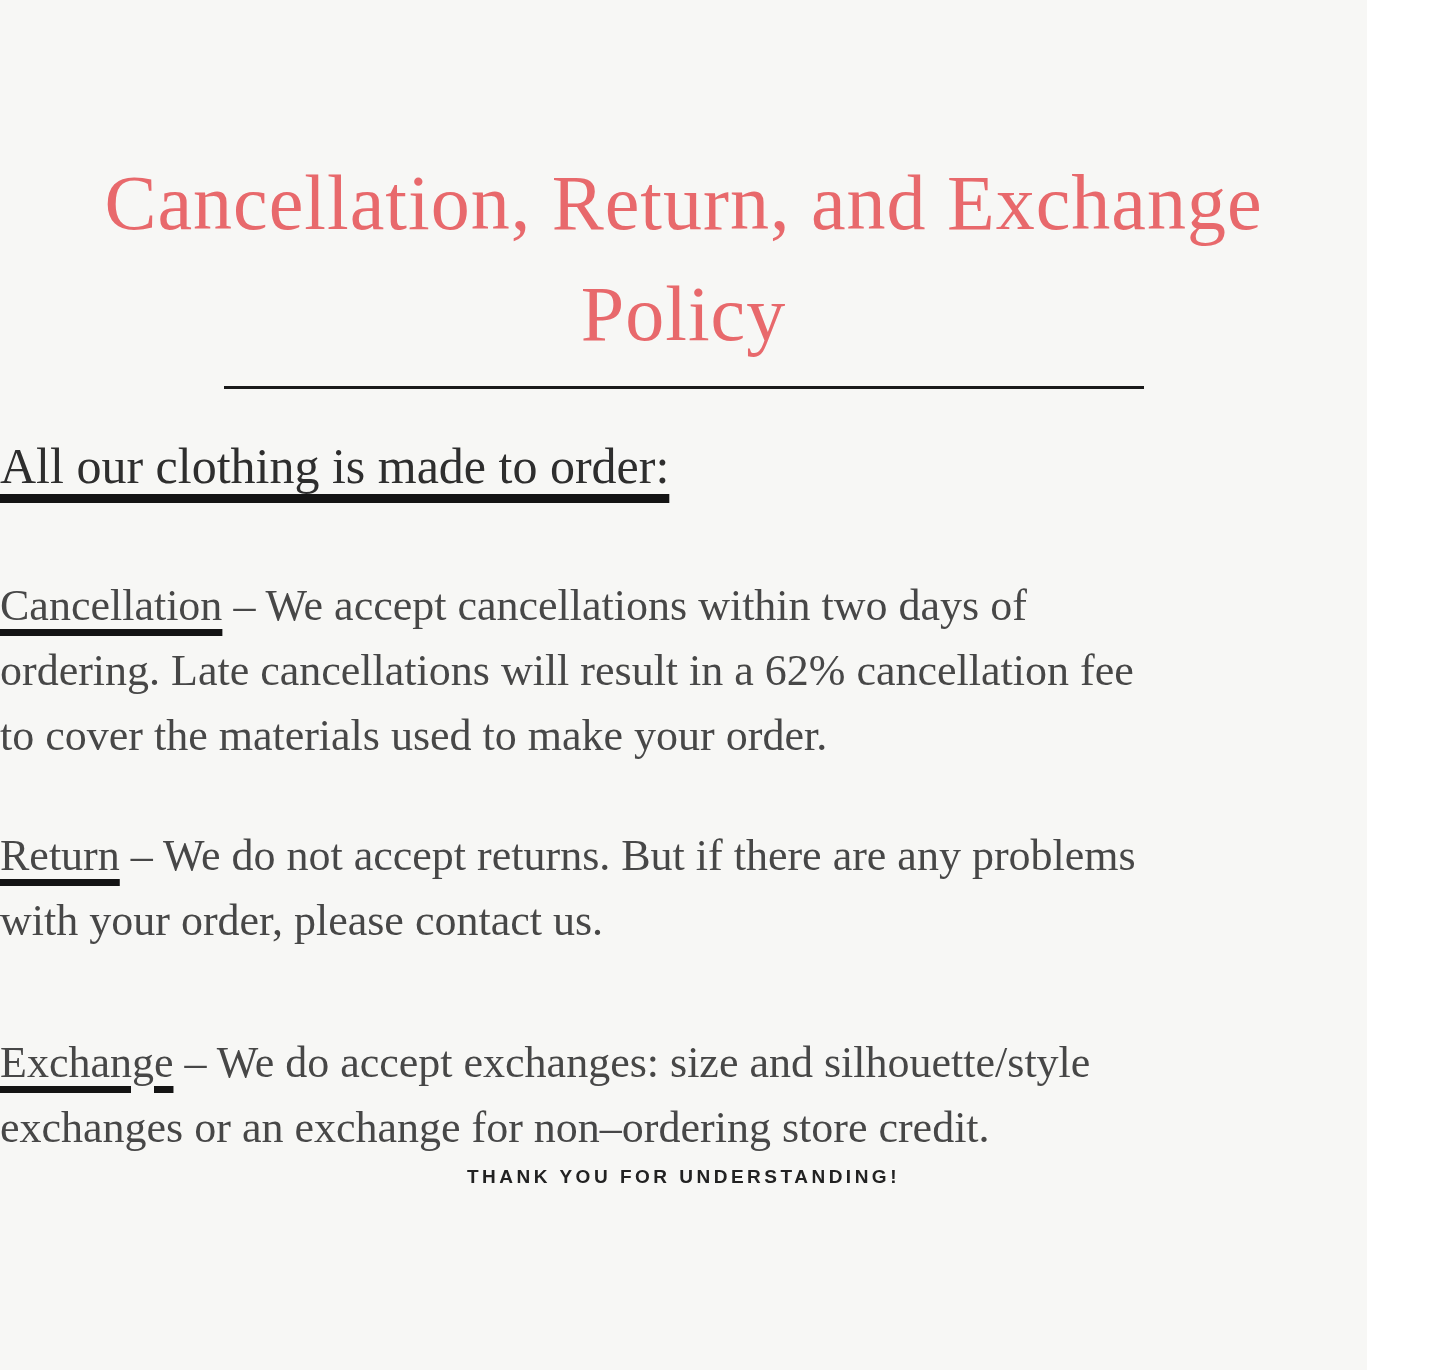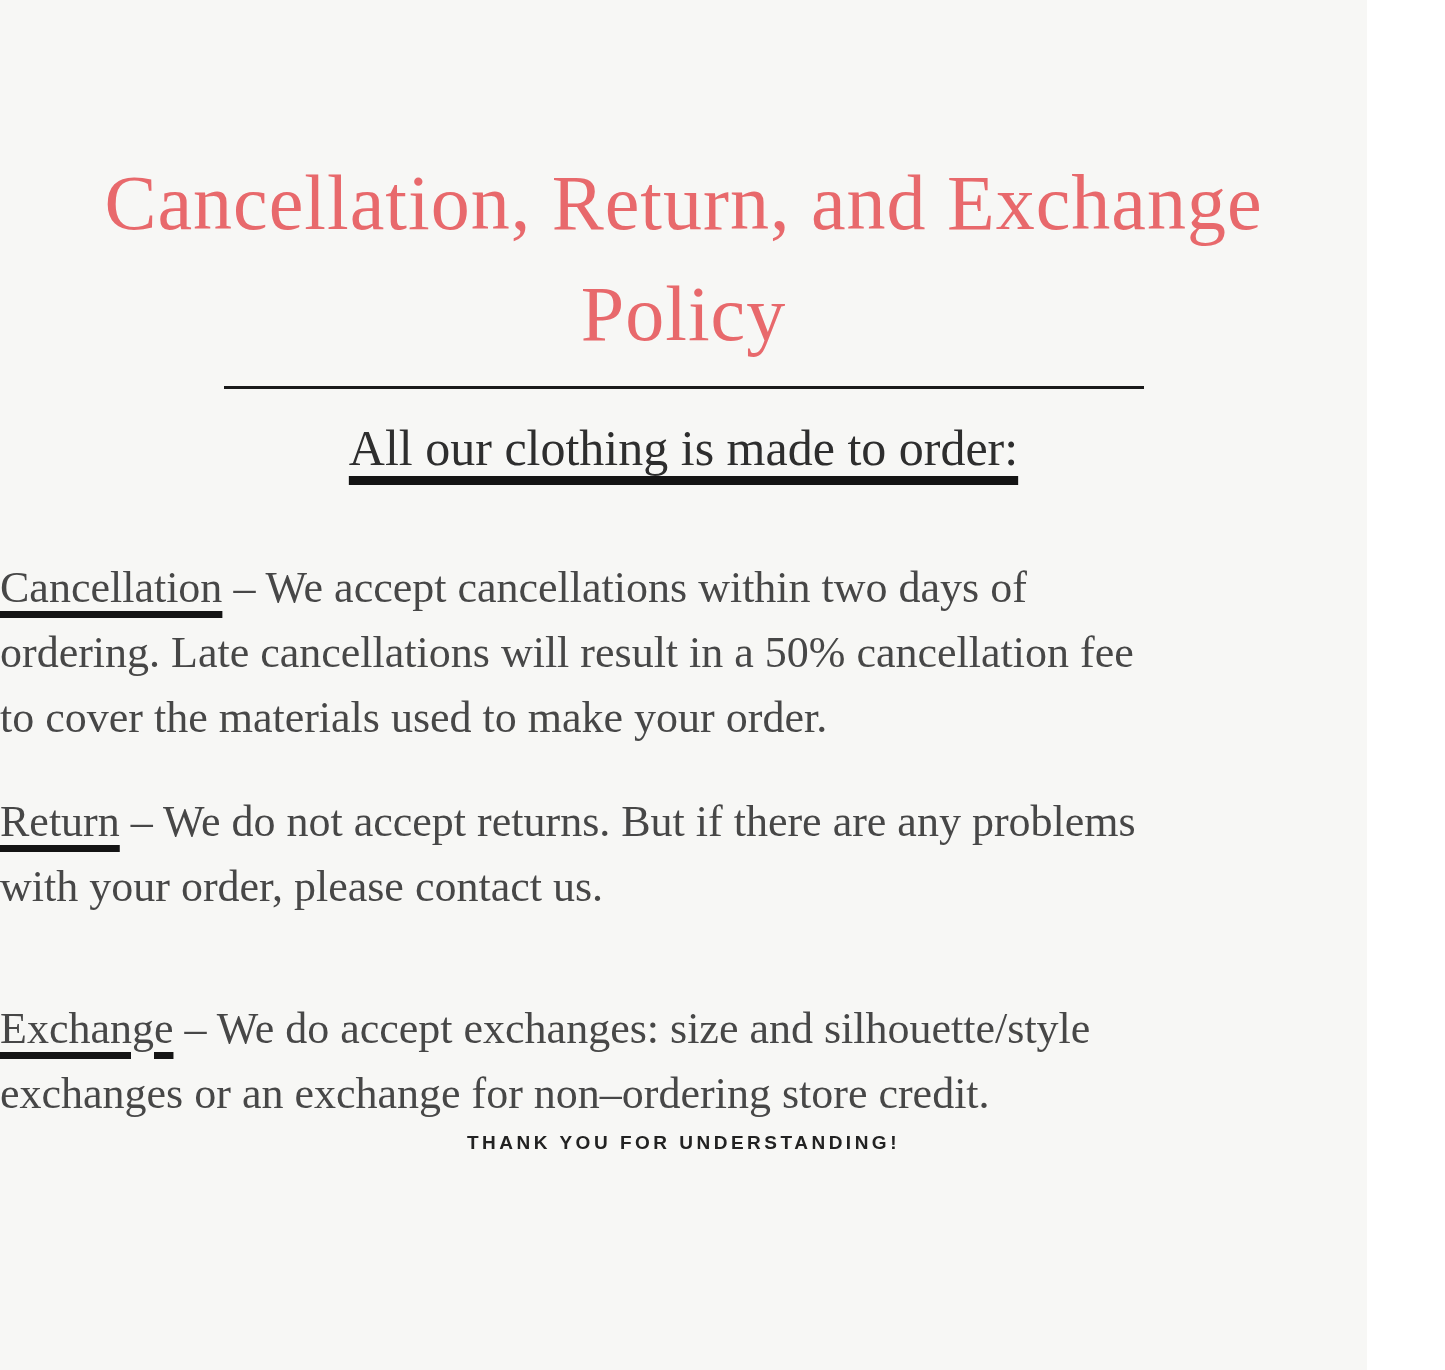--- a/index.html
+++ b/index.html
@@ -26,22 +26,21 @@
   .title-line {
     white-space: nowrap;
   }
   .separator {
     width: 920px;
     height: 3px;
     background: #1a1a1a;
     margin: 16px auto 0 auto;
   }
   .subtitle {
-    margin-top: 24px;
-    text-align: center;
+    margin-top: 42px;
     font-size: 50px;
     line-height: 1.4;
     color: #2e2e2e;
     white-space: nowrap;
   }
   .subtitle .underlined {
     text-decoration: underline;
     text-decoration-thickness: 9px;
     text-underline-offset: 11px;
     text-decoration-color: #141414;
@@ -57,21 +56,21 @@
     white-space: nowrap;
   }
   .policy-heading {
     text-decoration: underline;
     text-decoration-thickness: 7px;
     text-underline-offset: 9px;
     text-decoration-color: #141414;
     text-decoration-skip-ink: auto;
   }
   #policy-cancellation { margin-top: 72px; }
-  #policy-return      { margin-top: 39px; }
+  #policy-return      { margin-top: 55px; }
   #policy-exchange    { margin-top: 77px; }
   .footer {
     text-align: center;
     font-family: "Liberation Sans", sans-serif;
     font-size: 19px;
     font-weight: 600;
     letter-spacing: 3.5px;
     color: #222222;
     line-height: 33px;
   }
@@ -89,21 +88,21 @@
   <div class="separator"></div>
 
   <div class="subtitle">
     <span class="underlined">All our clothing is made to order:</span>
   </div>
 
   <div class="policy" id="policy-cancellation">
     <div class="line">
       <span class="policy-heading">Cancellation</span><span> – We accept cancellations within two days of</span>
     </div>
-    <div class="line">ordering. Late cancellations will result in a 50% cancellation fee</div>
+    <div class="line">ordering. Late cancellations will result in a 62% cancellation fee</div>
     <div class="line">to cover the materials used to make your order.</div>
   </div>
 
   <div class="policy" id="policy-return">
     <div class="line">
       <span class="policy-heading">Return</span><span> – We do not accept returns. But if there are any problems</span>
     </div>
     <div class="line">with your order, please contact us.</div>
   </div>
 

